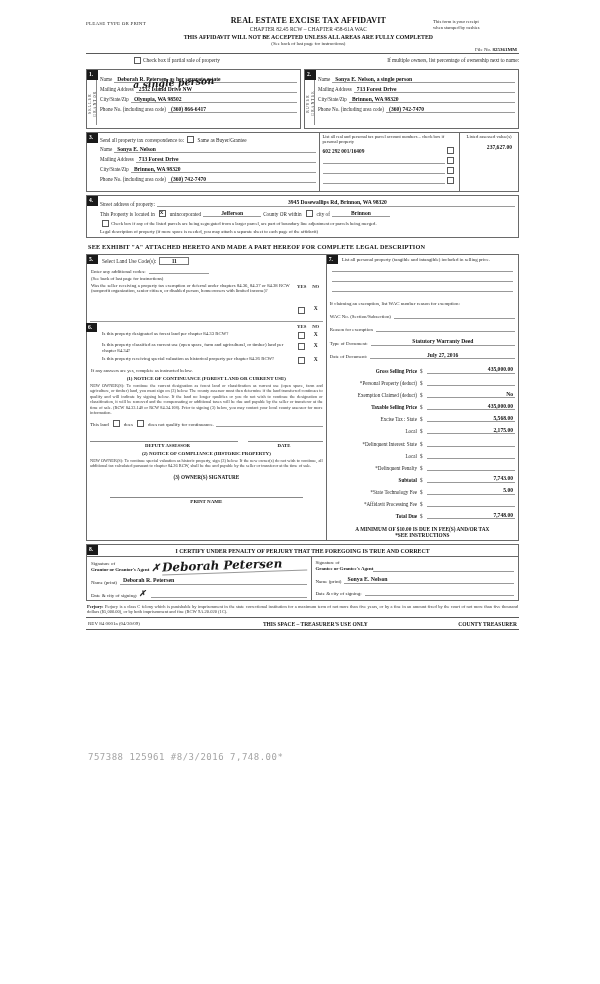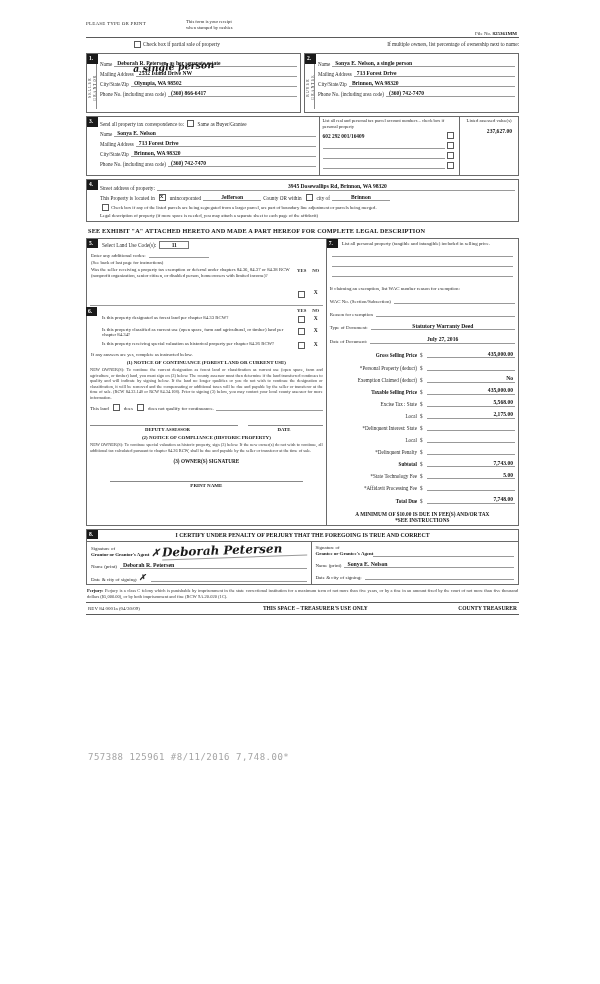--- a/index.html
+++ b/index.html
@@ -135,20 +135,26 @@
 </head>
 <body>
 
 <div class="page">
   <div class="form">
 
     <div class="hdr">
       <div class="hdr-left">
         <div class="typeprint">PLEASE TYPE OR PRINT</div>
       </div>
+      <div class="hdr-c">
+        <div class="title">REAL ESTATE EXCISE TAX AFFIDAVIT</div>
+        <div class="chapter">CHAPTER 82.45 RCW – CHAPTER 458-61A WAC</div>
+        <div class="notice">THIS AFFIDAVIT WILL NOT BE ACCEPTED UNLESS ALL AREAS ARE FULLY COMPLETED</div>
+        <div class="seeback">(See back of last page for instructions)</div>
+      </div>
       <div class="hdr-r">
         <div>This form is your receipt</div>
         <div>when stamped by cashier.</div>
       </div>
     </div>
     <div class="fileno"><span>File No.</span> <span class="b">825361MM</span></div>
     <div class="toprule"></div>
 
     <div class="toprow">
       <span class="cb"></span>
@@ -488,14 +494,14 @@
 
     <div class="perjury"><span class="b">Perjury:</span> <span>Perjury is a class C felony which is punishable by imprisonment in the state correctional institution for a maximum term of not more than five years, or by a fine in an amount fixed by the court of not more than five thousand dollars ($5,000.00), or by both imprisonment and fine (RCW 9A.20.020 (1C).</span></div>
     <div class="footer">
       <span class="f-l">REV 84 0001a (04/30/09)</span>
       <span class="f-c b">THIS SPACE – TREASURER'S USE ONLY</span>
       <span class="f-r b">COUNTY TREASURER</span>
     </div>
 
   </div>
 
-  <div class="stamp">757388 125961 #8/11/2016 7,748.00*</div>
+  <div class="stamp">757388 125961 #8/3/2016 7,748.00*</div>
 </div>
 
 </body></html>

